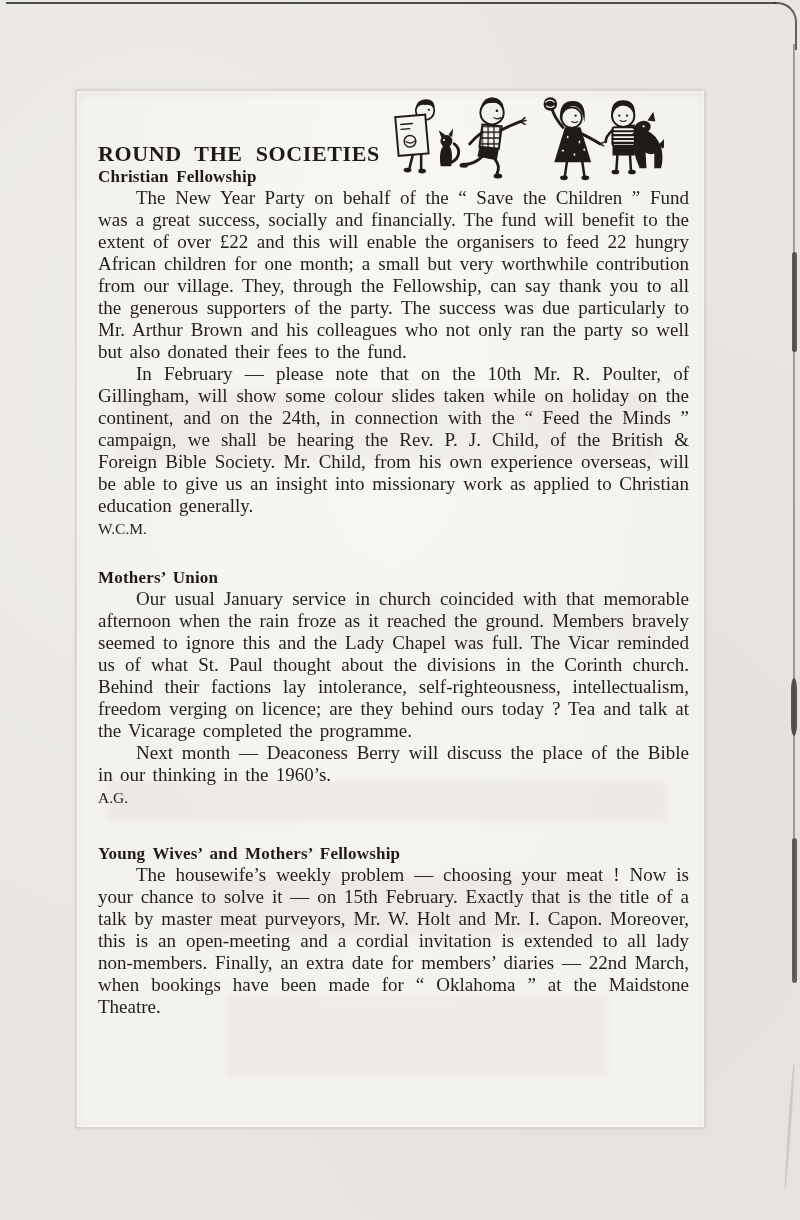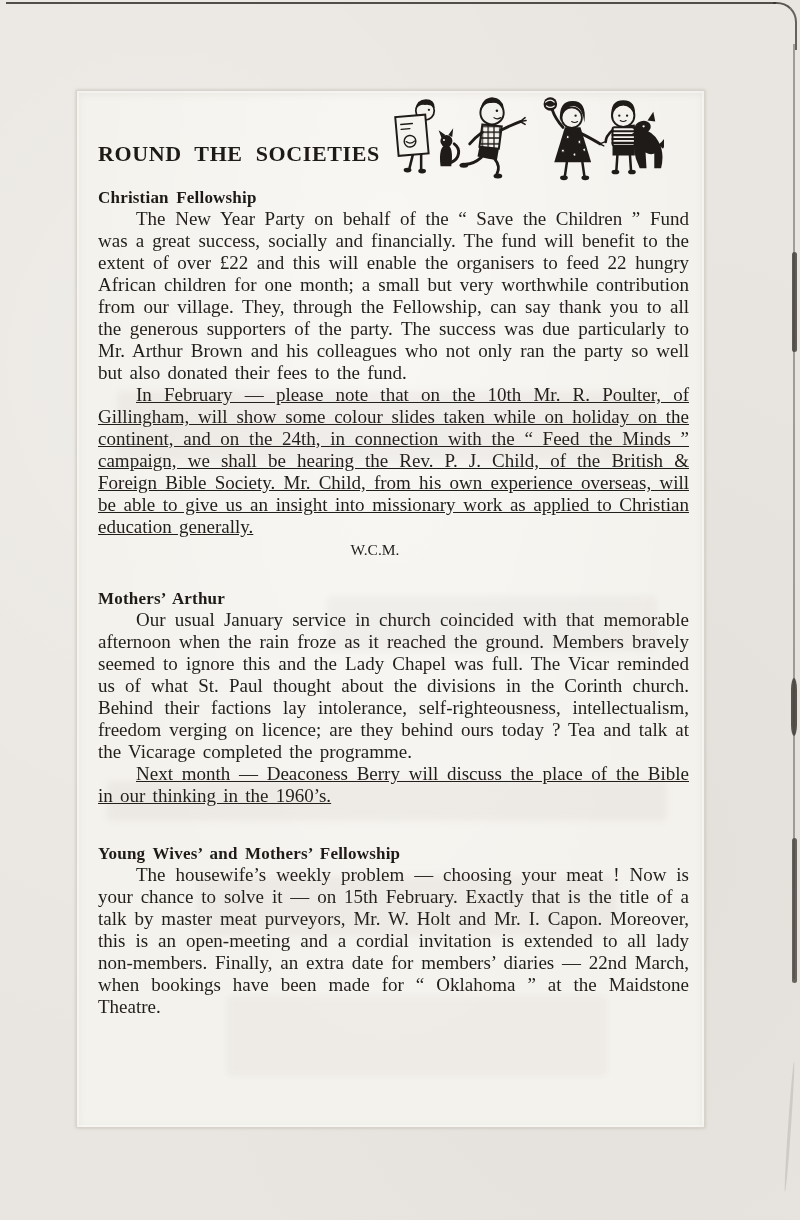--- a/index.html
+++ b/index.html
@@ -45,33 +45,33 @@
   .g5{left:150px;top:905px;width:380px;height:80px;opacity:.8;}
 
   h1{
     font-size:22px;font-weight:bold;letter-spacing:.6px;word-spacing:7px;
     margin:50px 0 0 0;color:#1d1a17;
   }
   h2{
     font-size:17px;font-weight:bold;letter-spacing:.2px;word-spacing:3px;
     margin:0;color:#1d1a17;
   }
-  .h2-cf{margin-top:21px;}
+  .h2-cf{}
   .h2-mu{margin-top:30px;}
   .h2-yw{margin-top:37px;}
 
   p.body-par{
     margin:0;font-size:19px;line-height:22px;text-align:justify;
     text-indent:38px;word-spacing:2.5px;color:#211e1b;
   }
   .par-gap-first{margin-top:17px;}
-  .par-gap{margin-top:12px;text-decoration:underline;}
+  .par-gap{margin-top:12px;}
 
   .signature{
-    margin:3px 37px 0 0;text-align:center;font-size:15.5px;color:#211e1b;
+    margin:3px 37px 0 0;text-align:left;font-size:15.5px;color:#211e1b;
   }
 
   .illo{position:absolute;top:3px;right:40px;width:272px;height:90px;}
 </style>
 </head>
 <body>
 
 <div class="scan-top-line"></div>
 <div class="scan-top-right-curve"></div>
 <div class="scan-right-line"></div>
@@ -185,20 +185,21 @@
     </svg>
   </div>
 
   <h1>ROUND THE SOCIETIES</h1>
 
   <h2 class="h2-cf">Christian Fellowship</h2>
   <p class="body-par par-gap-first">The New Year Party on behalf of the “ Save the Children ” Fund was a great success, socially and financially.  The fund will benefit to the extent of over £22 and this will enable the organisers to feed 22 hungry African children for one month; a small but very worthwhile contribution from our village.  They, through the Fellowship, can say thank you to all the generous supporters of the party.  The success was due particularly to Mr. Arthur Brown and his colleagues who not only ran the party so well but also donated their fees to the fund.</p>
   <p class="body-par par-gap">In February — please note that on the 10th Mr. R. Poulter, of Gillingham, will show some colour slides taken while on holiday on the continent, and on the 24th, in connection with the “ Feed the Minds ” campaign, we shall be hearing the Rev. P. J. Child, of the British &amp; Foreign Bible Society.  Mr. Child, from his own experience overseas, will be able to give us an insight into missionary work as applied to Christian education generally.</p>
   <div class="signature">W.C.M.</div>
 
-  <h2 class="h2-mu">Mothers’ Arthur</h2>
+  <h2 class="h2-mu">Mothers’ Union</h2>
   <p class="body-par par-gap-first">Our usual January service in church coincided with that memorable afternoon when the rain froze as it reached the ground. Members bravely seemed to ignore this and the Lady Chapel was full. The Vicar reminded us of what St. Paul thought about the divisions in the Corinth church.  Behind their factions lay intolerance, self-righteousness, intellectualism, freedom verging on licence; are they behind ours today ?   Tea and talk at the Vicarage completed the programme.</p>
   <p class="body-par par-gap">Next month — Deaconess Berry will discuss the place of the Bible in our thinking in the 1960’s.</p>
+  <div class="signature">A.G.</div>
 
   <h2 class="h2-yw">Young Wives’ and Mothers’ Fellowship</h2>
   <p class="body-par par-gap-first">The housewife’s weekly problem — choosing your meat !   Now is your chance to solve it — on 15th February.  Exactly that is the title of a talk by master meat purveyors, Mr. W. Holt and Mr. I. Capon. Moreover, this is an open-meeting and a cordial invitation is extended to all lady non-members.  Finally, an extra date for members’ diaries — 22nd March, when bookings have been made for “ Oklahoma ” at the Maidstone Theatre.</p>
 
 </div>
 
 </body></html>

